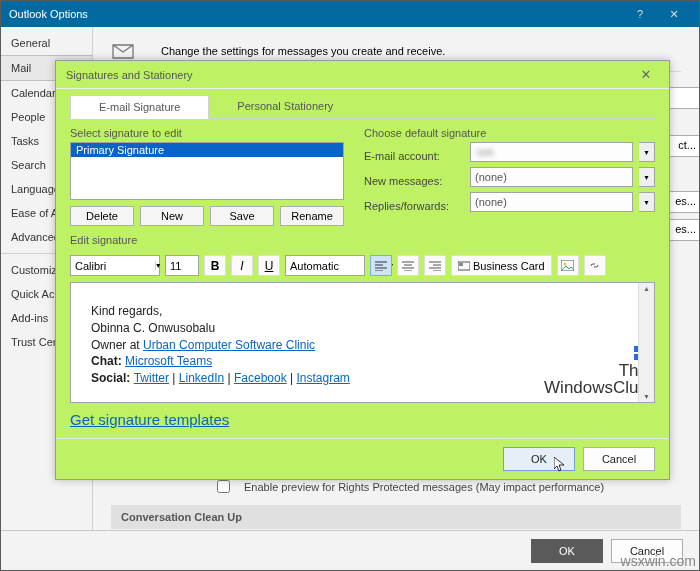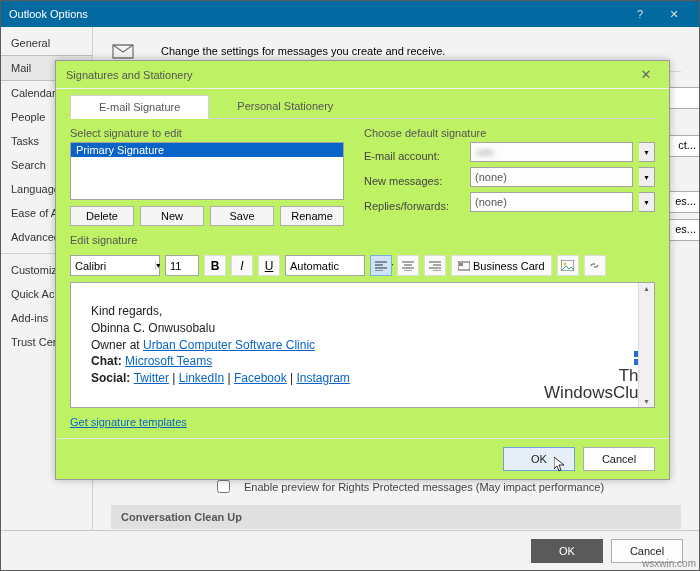--- a/index.html
+++ b/index.html
@@ -66,29 +66,29 @@
     .editor { flex: 1; border: 1px solid #a3a3a3; background: #fff; padding: 20px; position: relative; overflow: hidden; }
     .editor .inner { font-family: Calibri, sans-serif; font-size: 12px; line-height: 1.4; color: #222; }
     .editor a { color: #0a64c8; text-decoration: underline; }
     .watermark { position: absolute; right: 6px; bottom: 6px; text-align: right; font-family: Georgia, serif; color: #333; font-size: 17px; line-height: 1; pointer-events: none; }
     .watermark .sq { width: 14px; height: 14px; display: block; margin-left: auto; margin-bottom: 2px; }
 
     .ed-scroll { position: absolute; right: 0; top: 0; bottom: 0; width: 16px; background: #f0f0f0; border-left: 1px solid #ddd; display:flex; flex-direction:column; align-items:center; }
     .ed-scroll span { font-size: 8px; color:#666; padding:1px 0; cursor:pointer;}
 
     .linkrow { padding: 8px 0 4px 0; }
-    .linkrow a { color: #0a64c8; text-decoration: underline; font-size: 11px; cursor: pointer; }
+    .linkrow a { color: #0a64c8; text-decoration: underline; font-size: 15px; cursor: pointer; }
 
     .dlg-foot { display: flex; justify-content: flex-end; gap: 8px; padding: 8px 14px; border-top: 1px solid #e6e6e6; }
     .btn-ok { background: #e6eef7; border: 1px solid #6da2d6; }
     .cursor { position: absolute; font-size: 13px; width:12px; height:16px; pointer-events:none; }
     .cursor svg{width:12px;height:16px;}
 
     .rtbtn { position: absolute; right: -2px; background:#fff; border:1px solid #adadad; width:40px; height:22px; text-align:right; padding:3px 4px; font-size:11px; overflow:hidden;}
-    .footer-attr { position:absolute; right:4px; bottom:2px; font-size:10px; color:#888; }
+    .footer-attr { position:absolute; right:4px; bottom:2px; font-size:14px; color:#888; }
   </style>
 </head>
 <body>
 
 <div class="window">
   <div class="titlebar">
     <span class="titlebar-text">Outlook Options</span>
     <div class="titlebar-btn">?</div>
     <div class="titlebar-btn">✕</div>
   </div>

